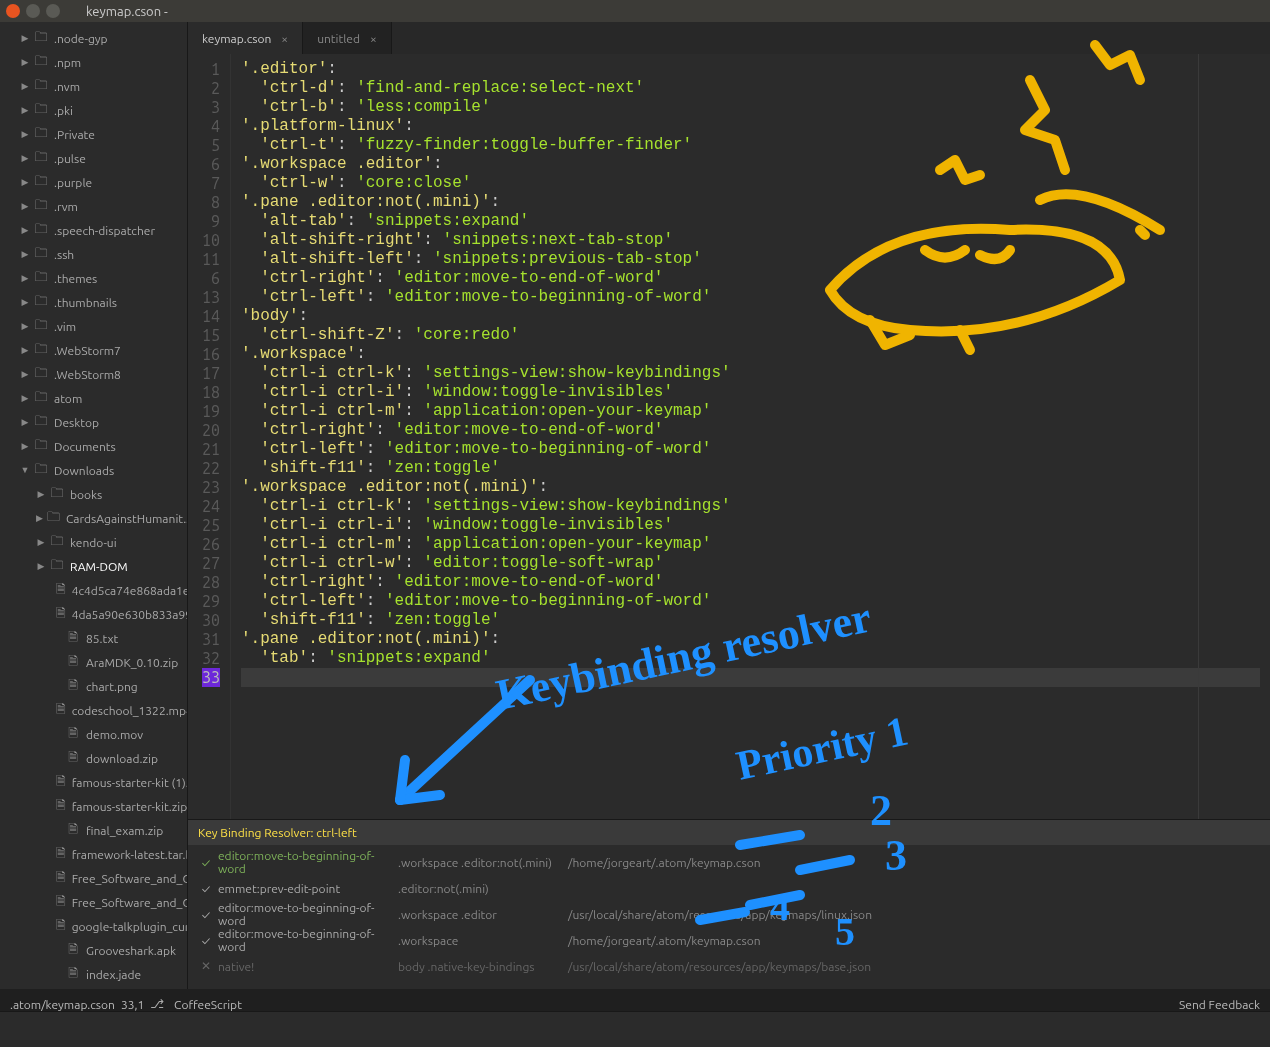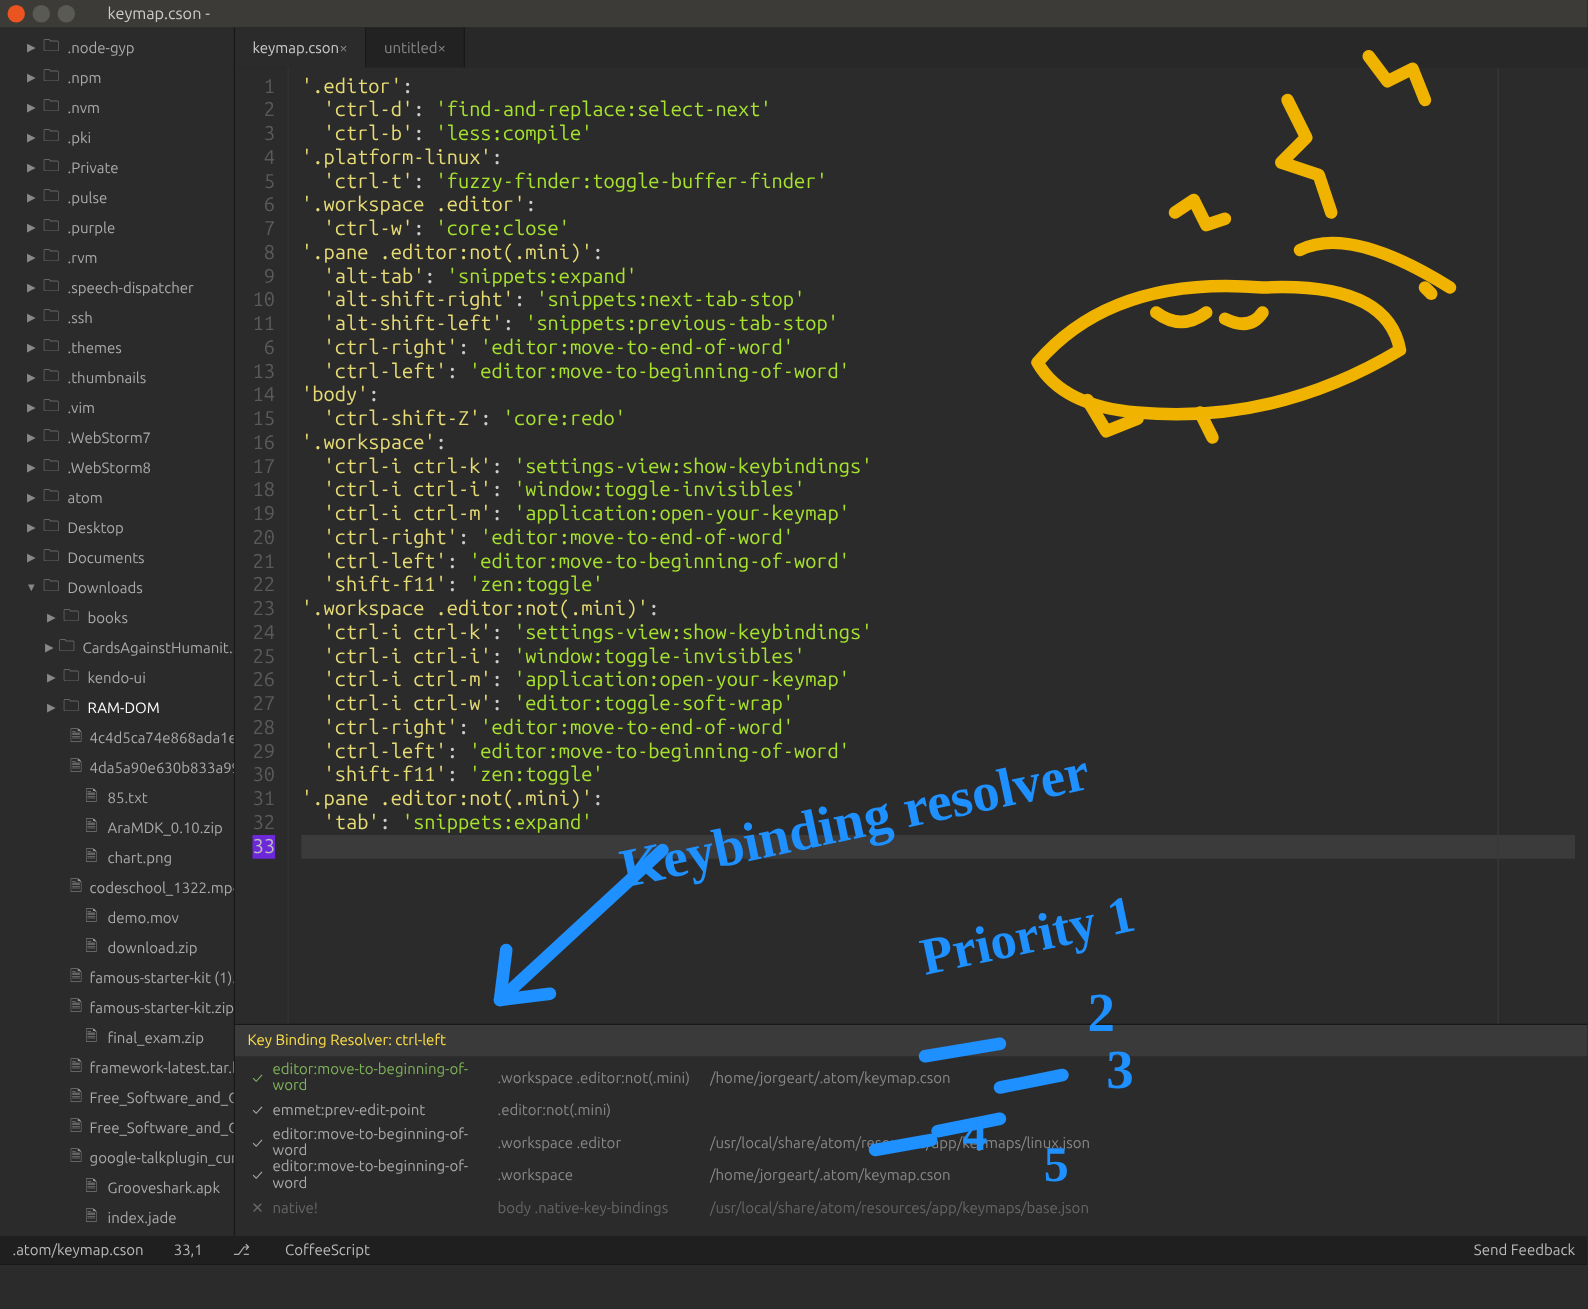--- a/index.html
+++ b/index.html
@@ -44,28 +44,28 @@
 .tree-item.l1 { padding-left: 20px; }
 .tree-item.l2 { padding-left: 36px; }
 .tree-item.l3 { padding-left: 52px; }
 .tree-item .arrow { width: 10px; font-size: 9px; color: #888; margin-right: 4px; display:inline-block; text-align:center;}
 .tree-item .icon { width: 14px; height:14px; margin-right: 6px; display:inline-flex; align-items:center; justify-content:center; }
 .folder-ico::before { content:"🗀"; color:#999; font-size:13px; }
 .file-ico::before { content:"🗎"; color:#999; font-size:12px; }
 .tree-item.sel { color:#fff; }
 .editor-col { flex: 1; display:flex; flex-direction:column; background:#2b2b2b; min-width:0; position:relative; }
 .tabs { display:flex; height: 32px; background:#282828; }
-.tab { display:flex; align-items:center; padding:0 14px; border-right:1px solid #181818; color:#ccc; font-size:12px; background:#2b2b2b; cursor:pointer;}
+.tab { display:flex; align-items:center; padding:0 14px; gap:10px; border-right:1px solid #181818; color:#ccc; font-size:12px; background:#2b2b2b; cursor:pointer;}
 .tab.inactive { background:#222; color:#888; }
 .tab .close { color:#888; font-size:12px; }
 .editor { flex:1; display:flex; font-family: "Ubuntu Mono","Menlo",monospace; font-size:16px; line-height:19px; overflow:hidden; position:relative;}
 .gutter { background:#2b2b2b; color:#5a5a5a; padding:6px 10px 6px 14px; text-align:right; border-right:1px solid #333; }
 .gutter .ln { height:19px; }
 .gutter .ln.hl { background:#6d28d9; color:#bbb; }
-.code { padding:6px 10px; white-space:pre; color:#a6e22e; flex:1; overflow:hidden;}
+.code { padding:6px 10px; white-space:pre; color:#a6e22e; flex:1; overflow:hidden;font-family:Liberation Mono, monospace;}
 .code .ln { height:19px; }
 .code .k { color:#e6db74; } 
 .code .s { color:#a6e22e; } 
 .code .p { color:#ccc; } 
 .code .hl { background:#3b3b3b; }
 .vruler { position:absolute; top:0; bottom:0; width:1px; background:#3a3a3a; left:1010px; }
 .resolver { background:#2b2b2b; border-top:1px solid #181818; }
 .resolver-head { background:#3a3a3a; color:#fde047; padding:6px 10px; font-size:12px; }
 .resolver-rows { padding:4px 10px 10px; }
 .res-row { display:flex; align-items:center; height:26px; color:#aaa; }
@@ -73,21 +73,21 @@
 .res-row .cmd { width:180px; font-size:12px; }
 .res-row .sel { width:170px; font-size:12px; color:#888; }
 .res-row .src { flex:1; font-size:12px; color:#888; }
 .res-row.active .mark { color:#7fb35a; }
 .res-row.active .cmd { color:#7fb35a; }
 .res-row.dim { color:#666; }
 .res-row.dim .sel, .res-row.dim .src { color:#666; }
 .statusbar {
   position:absolute; left:0; right:0; bottom:36px;
   height:22px; background:#1f1f1f; display:flex;
-  align-items:center; padding:0 10px; gap:24px; color:#bbb;
+  align-items:flex-end; padding:0 10px; gap:6px; color:#bbb;
 }
 .statusbar .grow { flex:1; }
 .git-icon::before { content:"⎇"; color:#aaa; margin-right:4px; }
 .hscrollbar { position:absolute; left:0; right:0; bottom:0; height:36px; background:#2b2b2b; border-top:1px solid #181818;}
 .overlay-svg { position:absolute; top:0; left:0; pointer-events:none; }
 </style>
 </head>
 <body>
 
 <div class="titlebar">

